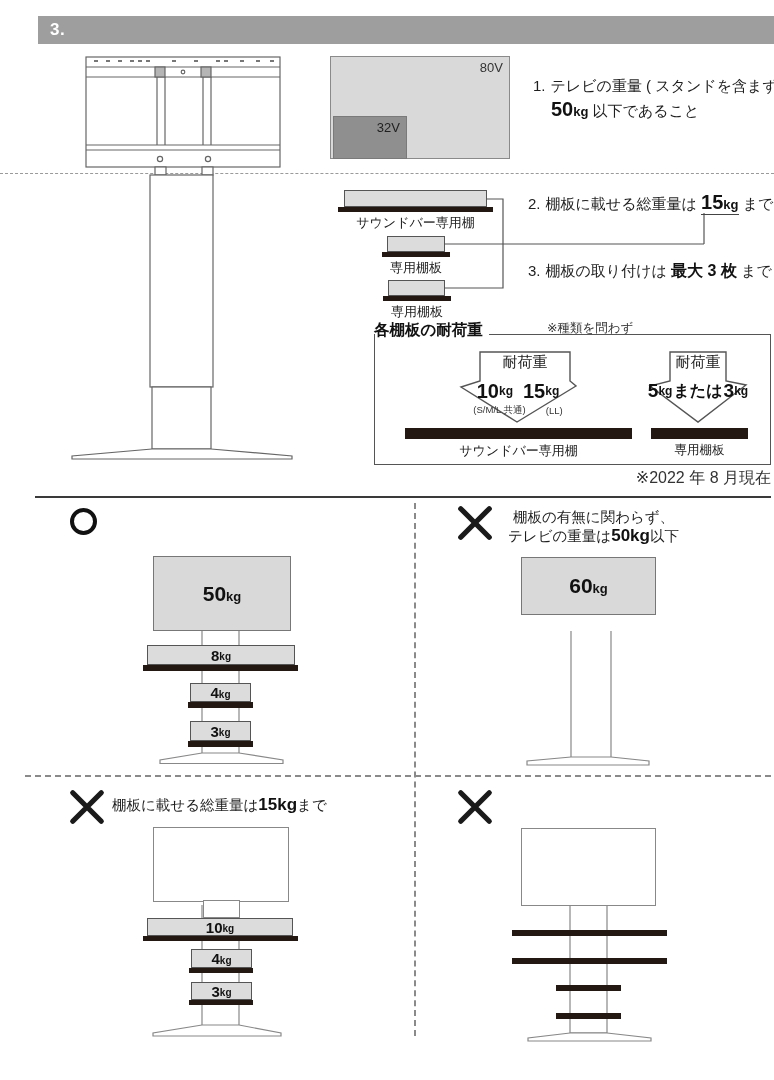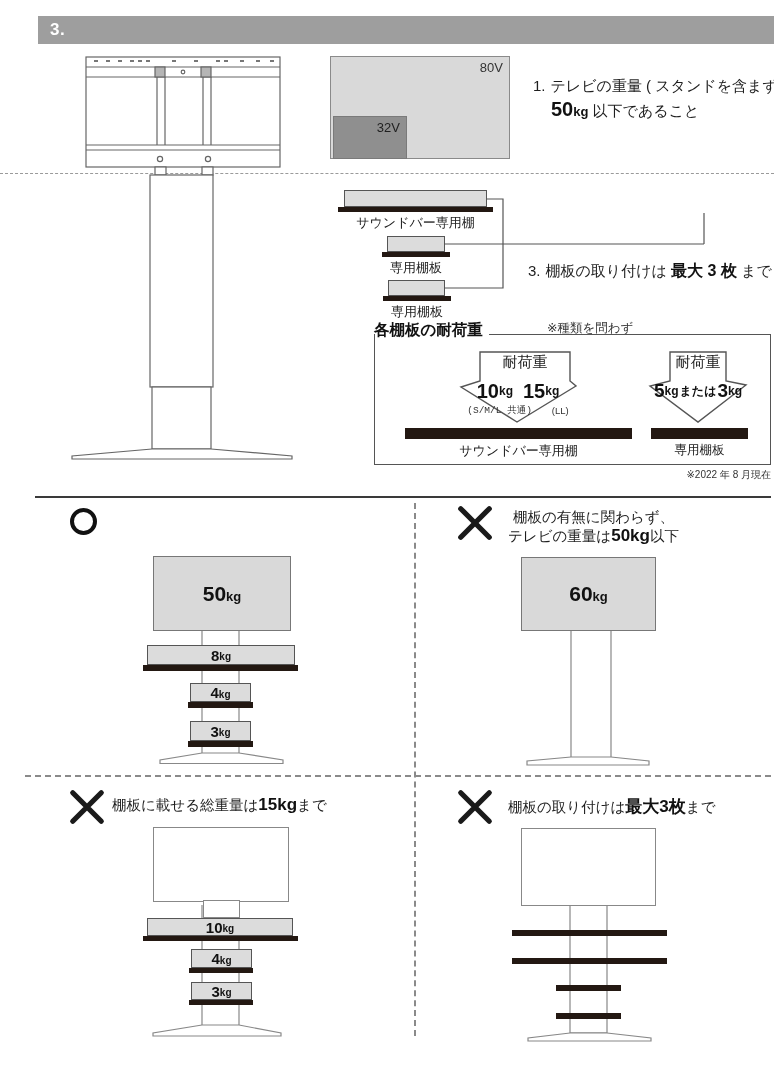--- a/index.html
+++ b/index.html
@@ -34,25 +34,25 @@
   .dlabel{font-size:13px;color:#222;text-align:center;}
   
   .capbox{border-left:1.5px solid #555;border-right:1.5px solid #555;border-bottom:1.5px solid #555;box-sizing:border-box;}
   .captitle{font-weight:bold;font-size:15.5px;color:#111;}
   .capline{border-top:1.5px solid #555;height:0;}
   .funhead{font-size:15px;color:#222;}
   .funval{font-weight:bold;color:#111;}
   .funval .n{font-size:20px;}
   .funval .n2{font-size:19px;}
   .funval .u{font-size:12px;}
-  .funval .mid{font-size:12px;font-weight:bold;margin:0 1px;}
+  .funval .mid{font-size:16px;font-weight:bold;margin:0 1px;}
   .funsub{font-size:9.5px;color:#333;}
   .darkbar{background:#231812;}
   .barlabel{font-size:13px;color:#222;text-align:center;}
-  .datenote{font-size:10px;color:#333;text-align:right;}
+  .datenote{font-size:16px;color:#333;text-align:right;}
   
   .tvgray{background:#d9d9d9;border:1.5px solid #777;box-sizing:border-box;}
   .tvwhite{background:#fff;border:1.5px solid #888;box-sizing:border-box;}
   .tvnum{font-weight:bold;font-size:21px;color:#111;}
   .tvunit{font-weight:bold;font-size:13px;color:#111;margin-top:5px;}
   .wnum{font-weight:bold;font-size:15px;color:#111;}
   .wunit{font-weight:bold;font-size:10px;color:#111;margin-top:3px;}
   .omark{border:4px solid #111;border-radius:50%;box-sizing:border-box;}
   .qcap{font-size:14.5px;color:#1e1e1e;}
   .qcap .bb{font-weight:bold;font-size:17px;color:#111;}
@@ -138,20 +138,25 @@
   <div class="abs dlabel" style="left:338px;top:214px;width:155px;">サウンドバー専用棚</div>
 
   <div class="abs shelfbox" style="left:387px;top:236px;width:58px;height:16px;"></div>
   <div class="abs shelfbar" style="left:382px;top:252px;width:68px;height:5px;"></div>
   <div class="abs dlabel" style="left:382px;top:259px;width:68px;">専用棚板</div>
 
   <div class="abs shelfbox" style="left:388px;top:280px;width:57px;height:16px;"></div>
   <div class="abs shelfbar" style="left:383px;top:296px;width:68px;height:5px;"></div>
   <div class="abs dlabel" style="left:383px;top:303px;width:68px;">専用棚板</div>
 
+  <div class="abs rule nowrap" style="left:528px;top:191px;">
+    <span class="no">2.</span><span>棚板に載せる総重量は</span>
+    <span class="bigkg r2u"><span>15</span><span class="u">kg</span></span>
+    <span>まで</span>
+  </div>
 
   <div class="abs rule nowrap" style="left:528px;top:261px;">
     <span class="no">3.</span><span>棚板の取り付けは</span>
     <span class="b16">最大 3 枚</span>
     <span>まで</span>
   </div>
   <div class="abs note" style="left:547px;top:288px;">※種類を問わず</div>
 
   <div class="abs captitle" style="left:374px;top:320px;">各棚板の耐荷重</div>
   <div class="abs capline" style="left:489px;top:334px;width:282px;"></div>
@@ -162,21 +167,21 @@
   </svg>
   <div class="abs c funhead" style="left:478px;top:353px;width:94px;">耐荷重</div>
   <div class="abs c funval nowrap" style="left:458px;top:379px;width:120px;height:24px;">
     <span class="n">10</span>
       <span class="u">kg</span>
     <span style="width:10px;"></span>
     <span class="n">15</span>
       <span class="u">kg</span>
   </div>
   <div class="abs c funsub nowrap" style="left:452px;top:404px;width:132px;">
-    <span style="margin-right:20px;font-family:Liberation Mono, monospace;">(S/M/L 共通)</span>
+    <span style="margin-right:20px;">(S/M/L 共通)</span>
     <span>(LL)</span>
   </div>
 
   <svg class="abs" style="left:643px;top:349px;" width="110" height="76" viewBox="0 0 110 76">
     <path d="M27,32 L27,3 L83,3 L83,32 L103,36 L55,73 L7,37 Z" stroke="#555" stroke-width="1.4" fill="none"></path>
   </svg>
   <div class="abs c funhead" style="left:663px;top:353px;width:70px;">耐荷重</div>
   <div class="abs c funval nowrap" style="left:640px;top:379px;width:116px;height:24px;">
     <span class="n2">5</span>
       <span class="u">kg</span>
@@ -231,21 +236,21 @@
   <div class="abs qcap nowrap" style="left:508px;top:526px;">
     <span>テレビの重量は</span><span class="bb">50kg</span><span>以下</span>
   </div>
   <svg class="abs" style="left:515px;top:630px;" width="145" height="138" viewBox="0 0 145 138">
     <g stroke="#888" stroke-width="1.2" fill="#fff">
       <line x1="56" y1="1" x2="56" y2="127"></line>
       <line x1="96" y1="1" x2="96" y2="127"></line>
       <polygon points="56,127 96,127 134,131 134,135 12,135 12,131"></polygon>
     </g>
   </svg>
-  <div class="abs tvgray c" style="left:521px;top:557px;width:135px;height:74px;">
+  <div class="abs tvgray c" style="left:521px;top:557px;width:135px;height:58px;">
     <span class="tvnum">60</span>
     <span class="tvunit">kg</span>
   </div>
 
   <svg class="abs" style="left:68px;top:788px;" width="38" height="38" viewBox="0 0 40 40">
     <path d="M5 5 L35 35 M35 5 L5 35" stroke="#1a1a1a" stroke-width="5.5" stroke-linecap="round" fill="none"></path>
   </svg>
   <div class="abs qcap nowrap" style="left:112px;top:795px;">
     <span>棚板に載せる総重量は</span><span class="bb">15kg</span><span>まで</span>
   </div>
@@ -270,23 +275,20 @@
   <div class="abs shelfbar" style="left:189px;top:968px;width:64px;height:5px;"></div>
   <div class="abs shelfbox c" style="left:191px;top:982px;width:61px;height:18px;">
     <span class="wnum">3</span>
     <span class="wunit">kg</span>
   </div>
   <div class="abs shelfbar" style="left:189px;top:1000px;width:64px;height:5px;"></div>
 
   <svg class="abs" style="left:456px;top:788px;" width="38" height="38" viewBox="0 0 40 40">
     <path d="M5 5 L35 35 M35 5 L5 35" stroke="#1a1a1a" stroke-width="5.5" stroke-linecap="round" fill="none"></path>
   </svg>
-  <div class="abs qcap nowrap" style="left:508px;top:795px;">
-    <span>棚板の取り付けは</span><span class="bb">最大3枚</span><span>まで</span>
-  </div>
   <svg class="abs" style="left:515px;top:825px;" width="150" height="220" viewBox="0 0 150 220">
     <g stroke="#888" stroke-width="1.2" fill="#fff">
       <rect x="55" y="75" width="37" height="133"></rect>
       <polygon points="55,208 92,208 136,213 136,216 13,216 13,213"></polygon>
     </g>
   </svg>
   <div class="abs tvwhite" style="left:521px;top:828px;width:135px;height:78px;"></div>
   <div class="abs shelfbar" style="left:512px;top:930px;width:155px;height:6px;"></div>
   <div class="abs shelfbar" style="left:512px;top:958px;width:155px;height:6px;"></div>
   <div class="abs shelfbar" style="left:556px;top:985px;width:65px;height:6px;"></div>

